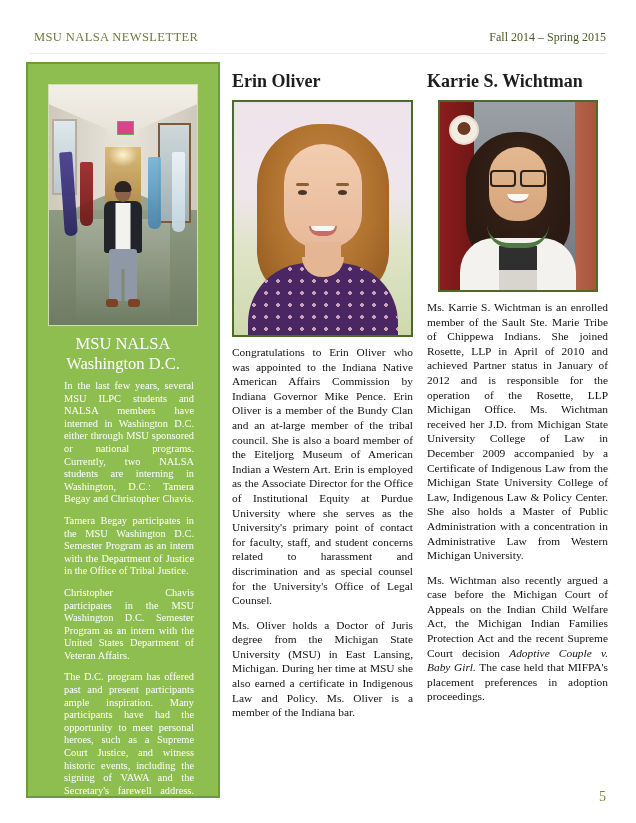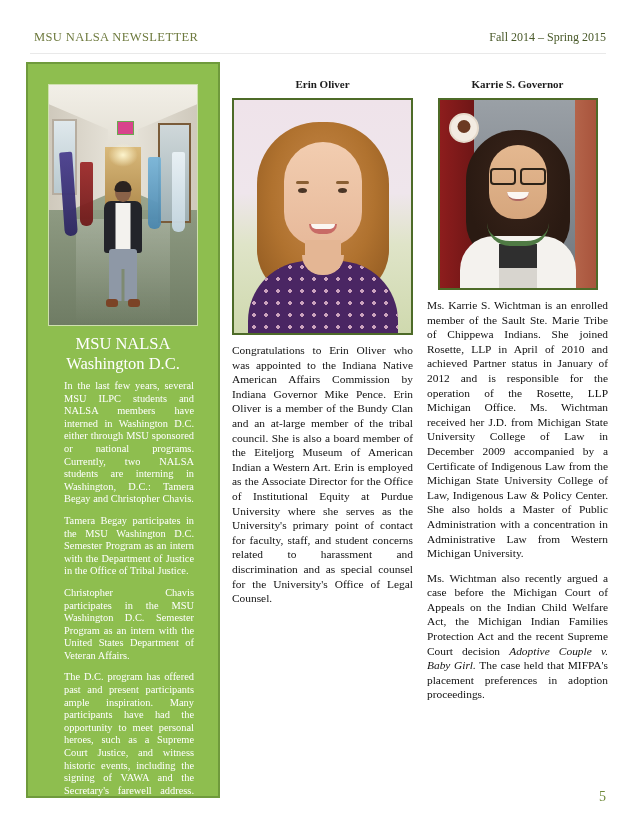--- a/index.html
+++ b/index.html
@@ -219,26 +219,25 @@
 
   .alumni-cols {
     display: flex;
     gap: 14px;
     margin-top: 9px;
   }
   .alumni-col {
     width: 181px;
   }
   .alumni-name {
-    text-align: center;
     font-family: "Liberation Serif", serif;
     font-weight: bold;
-    font-size: 11px;
+    font-size: 18px;
     color: #1d1d1d;
-    margin: 7px 0 8px 0;
+    margin: 0 0 8px 0;
   }
 
   .photo-frame {
     border: 2px solid #4d6b28;
     box-sizing: border-box;
     background: #4d6b28;
     overflow: hidden;
     position: relative;
   }
   .photo-frame.erin { height: 237px; }
@@ -469,25 +468,26 @@
           <div class="erin-eye-r"></div>
           <div class="erin-mouth"></div>
           <div class="erin-teeth"></div>
           <div class="erin-neck"></div>
           <div class="erin-dress"></div>
           <div class="erin-dots"></div>
           <div class="erin-collar"></div>
         </div>
         <div class="col-body">
           <p>Congratulations to Erin Oliver who was appointed to the Indiana Native American Affairs Commission by Indiana Governor Mike Pence.  Erin Oliver is a member of the Bundy Clan and an at-large member of the tribal council.  She is also a board member of the Eiteljorg Museum of American Indian a Western Art.  Erin is employed as the Associate Director for the Office of Institutional Equity at Purdue University where she serves as the University's primary point of contact for faculty, staff, and student concerns related to harassment and discrimination and as special counsel for the University's Office of Legal Counsel.</p>
+          <p>Ms. Oliver holds a Doctor of Juris degree from the Michigan State University (MSU) in East Lansing, Michigan.  During her time at MSU she also earned a certificate in Indigenous Law and Policy.  Ms. Oliver is a member of the Indiana bar.</p>
         </div>
       </div>
 
       <div class="alumni-col">
-        <div class="alumni-name">Karrie S. Governor</div>
+        <div class="alumni-name">Karrie S. Wichtman</div>
         <div class="photo-frame karrie">
           <div class="k-bg"></div>
           <div class="k-leftband"></div>
           <div class="k-rightband"></div>
           <div class="k-center"></div>
           <div class="k-hair"></div>
           <div class="k-face"></div>
           <div class="k-glasses"></div>
           <div class="k-mouth"></div>
           <div class="k-jacket"></div>

